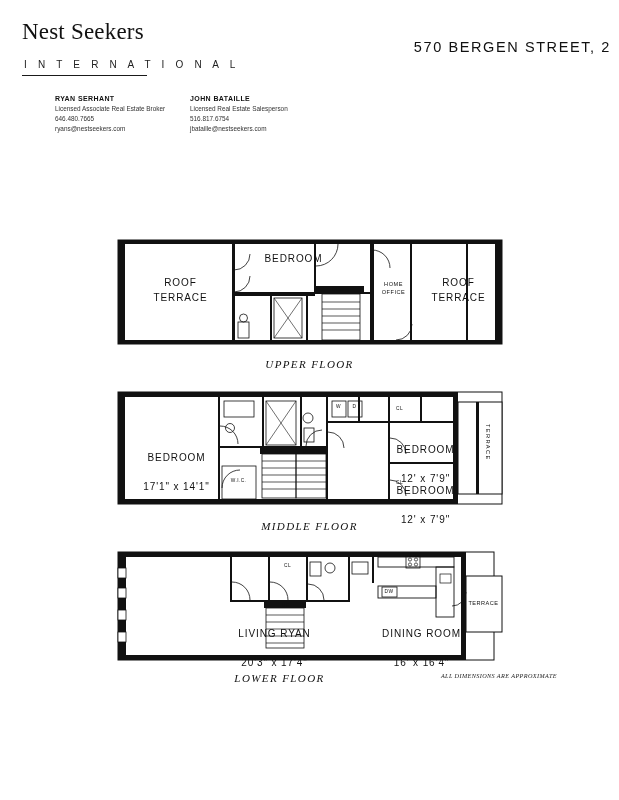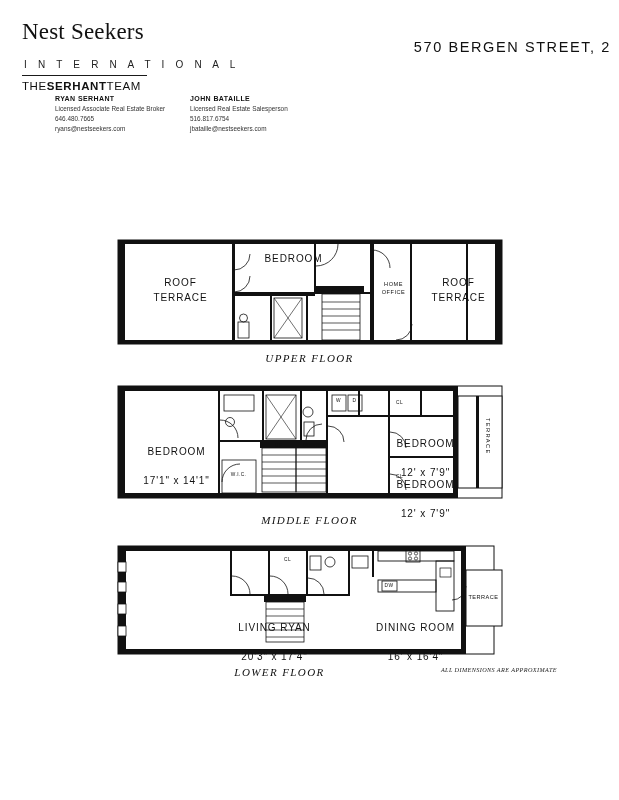--- a/index.html
+++ b/index.html
@@ -133,23 +133,20 @@
   }
 </style>
 </head>
 <body>
 
 <div class="header">
   <div class="brand">
     <div class="brand-name">Nest Seekers</div>
     <div class="brand-sub">I N T E R N A T I O N A L</div>
     <div class="brand-rule"></div>
-    <div class="brand-team">
-      <span class="light">THE</span><span class="bold">SERHANT</span><span class="light">TEAM</span>
-    </div>
   </div>
   <div class="doc-title">570 BERGEN STREET, 2</div>
 </div>
 
 <div class="agents">
   <div class="agent">
     <div class="agent-name">RYAN SERHANT</div>
     <div class="agent-line">Licensed Associate Real Estate Broker</div>
     <div class="agent-line">646.480.7665</div>
     <div class="agent-line">ryans@nestseekers.com</div>
@@ -216,21 +213,21 @@
 
       <div class="lbl" style="left:25px; top:44px; width:92px;">ROOF
 TERRACE</div>
       <div class="lbl" style="left:140px; top:20px; width:88px;">BEDROOM</div>
       <div class="lbl small" style="left:266px; top:48px; width:36px;">HOME
 OFFICE</div>
       <div class="lbl" style="left:306px; top:44px; width:86px;">ROOF
 TERRACE</div>
       <div class="lbl tiny" style="left:213px; top:55px; width:36px;">DOWN</div>
     </div>
-    <div class="plan-caption" style="">UPPER FLOOR</div>
+    <div class="plan-caption" style="margin-top:6px;">UPPER FLOOR</div>
   </div>
 
   <div class="plan-block" style="margin-top:18px;">
     <div class="fp" style="width:400px;height:128px;">
       <svg width="400" height="128" viewBox="0 0 400 128">
         <rect x="8" y="4" width="384" height="112" fill="#ffffff" stroke="#111" stroke-width="1"></rect>
 
         <rect x="8" y="4" width="7" height="112" fill="#111"></rect>
         <rect x="8" y="4" width="340" height="5" fill="#111"></rect>
         <rect x="8" y="111" width="340" height="5" fill="#111"></rect>
@@ -371,21 +368,21 @@
         <path d="M122,34 A18,18 0 0 1 140,52" fill="none" stroke="#111" stroke-width="0.8"></path>
         <path d="M160,34 A18,18 0 0 1 178,52" fill="none" stroke="#111" stroke-width="0.8"></path>
         <path d="M198,36 A16,16 0 0 1 214,52" fill="none" stroke="#111" stroke-width="0.8"></path>
         <path d="M356,44 A14,14 0 0 1 342,58" fill="none" stroke="#111" stroke-width="0.8"></path>
       </svg>
 
       <div class="lbl" style="left:118px; top:64px; width:94px;">
         <span>LIVING RYAN</span><br>
         <span>20'3" x 17'4"</span>
       </div>
-      <div class="lbl" style="left:254px; top:64px; width:104px;">
+      <div class="lbl" style="left:260px; top:64px; width:104px;">
         <span>DINING ROOM</span><br>
         <span>16' x 16'4"</span>
       </div>
       <div class="lbl small" style="left:356px; top:51px; width:36px;">TERRACE</div>
       <div class="lbl tiny" style="left:163px; top:15px; width:30px;">CL</div>
       <div class="lbl tiny" style="left:156px; top:55px; width:40px;">UP</div>
       <div class="lbl tiny" style="left:272px; top:41px; width:15px;">DW</div>
     </div>
     <div class="plan-caption" style="margin-top:2px; margin-left:-60px;">LOWER FLOOR</div>
     <div style="position:relative;height:0;">

